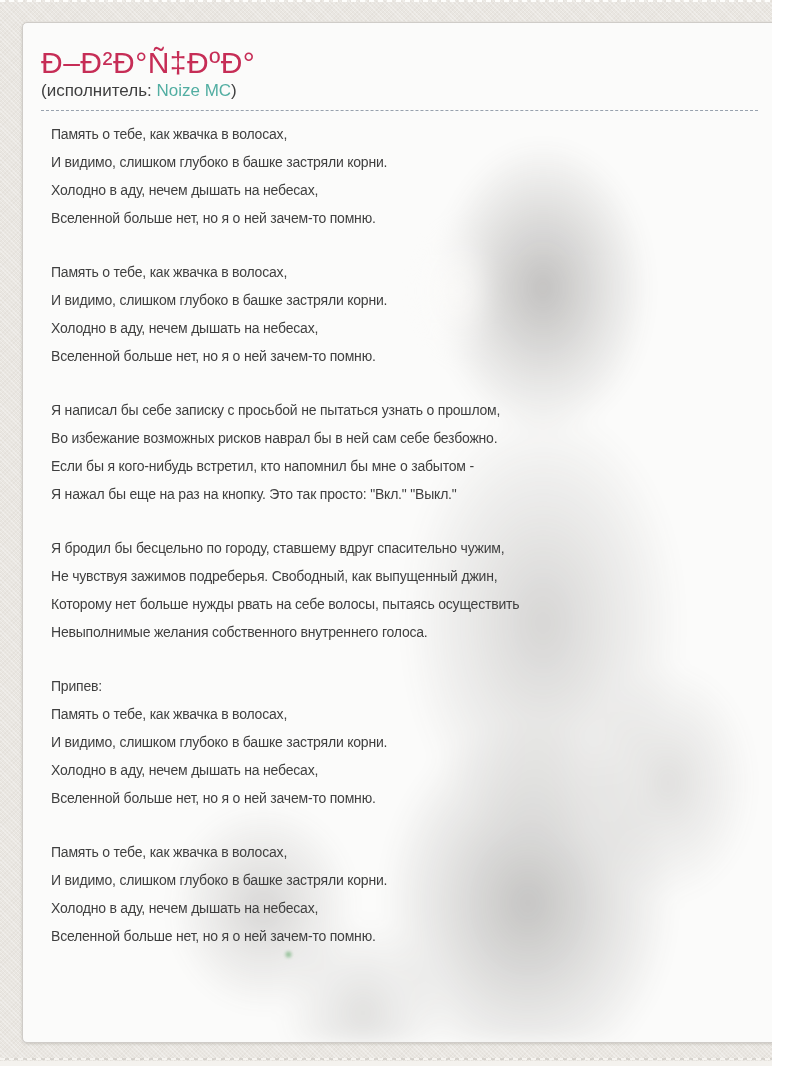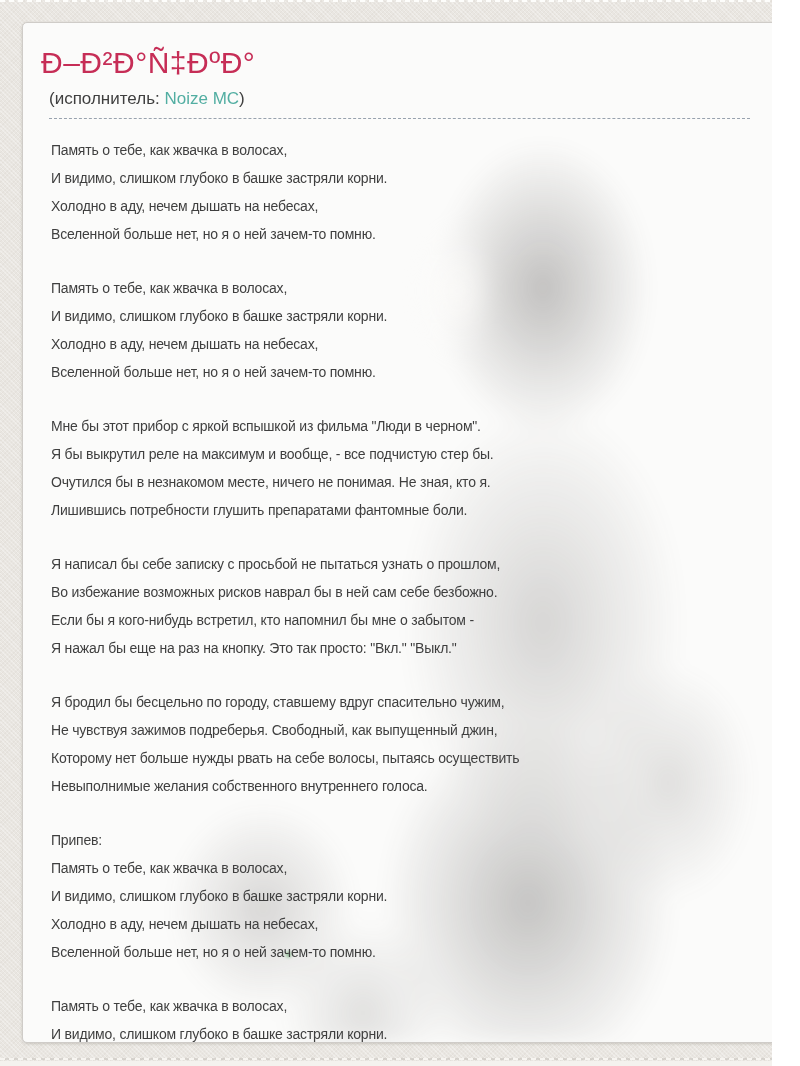--- a/index.html
+++ b/index.html
@@ -68,21 +68,21 @@
   .content { position: relative; }
   h1.title {
     margin: 0;
     font-size: 30px;
     line-height: 32px;
     font-weight: 400;
     letter-spacing: .5px;
     color: var(--title-color, #c62d56);
   }
   .artist-line {
-    margin: 8px;
+    margin: 0;
     padding: 2px 0 9px 0;
     font-size: 17px;
     line-height: 20px;
     color: var(--text-color, #3f3f3f);
     border-bottom: 1px dashed var(--divider-color, #98a2ae);
   }
   .artist-link {
     color: var(--link-color, #52aea2);
     text-decoration: none;
     cursor: pointer;
@@ -119,24 +119,20 @@
 
       <div class="lyrics">
         <p>Память о тебе, как жвачка в волосах,
 И видимо, слишком глубоко в башке застряли корни.
 Холодно в аду, нечем дышать на небесах,
 Вселенной больше нет, но я о ней зачем-то помню.</p>
         <p>Память о тебе, как жвачка в волосах,
 И видимо, слишком глубоко в башке застряли корни.
 Холодно в аду, нечем дышать на небесах,
 Вселенной больше нет, но я о ней зачем-то помню.</p>
-        <p>Мне бы этот прибор с яркой вспышкой из фильма "Люди в черном".
-Я бы выкрутил реле на максимум и вообще, - все подчистую стер бы.
-Очутился бы в незнакомом месте, ничего не понимая. Не зная, кто я.
-Лишившись потребности глушить препаратами фантомные боли.</p>
         <p>Я написал бы себе записку с просьбой не пытаться узнать о прошлом,
 Во избежание возможных рисков наврал бы в ней сам себе безбожно.
 Если бы я кого-нибудь встретил, кто напомнил бы мне о забытом -
 Я нажал бы еще на раз на кнопку. Это так просто: "Вкл." "Выкл."</p>
         <p>Я бродил бы бесцельно по городу, ставшему вдруг спасительно чужим,
 Не чувствуя зажимов подреберья. Свободный, как выпущенный джин,
 Которому нет больше нужды рвать на себе волосы, пытаясь осуществить
 Невыполнимые желания собственного внутреннего голоса.</p>
         <p>Припев:
 Память о тебе, как жвачка в волосах,

